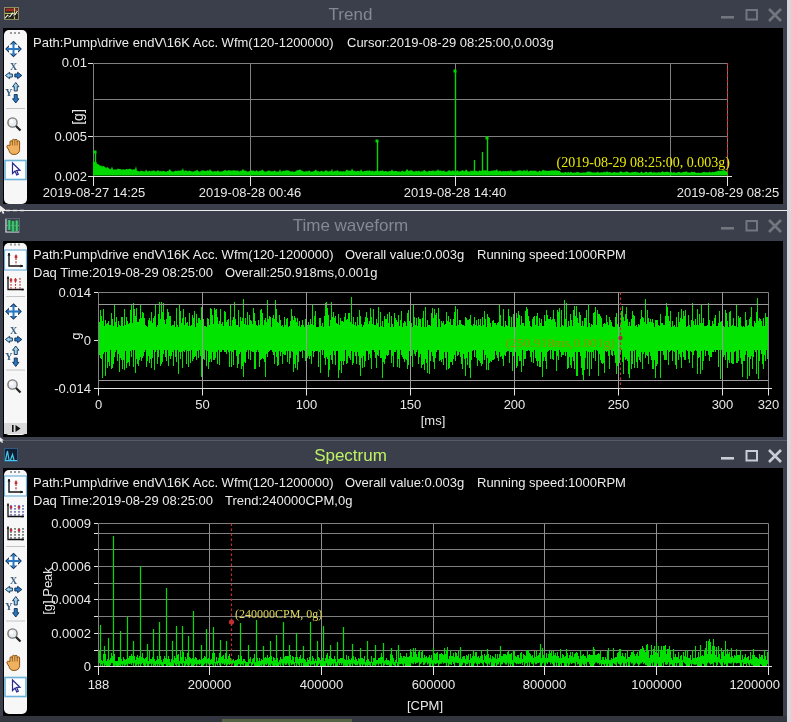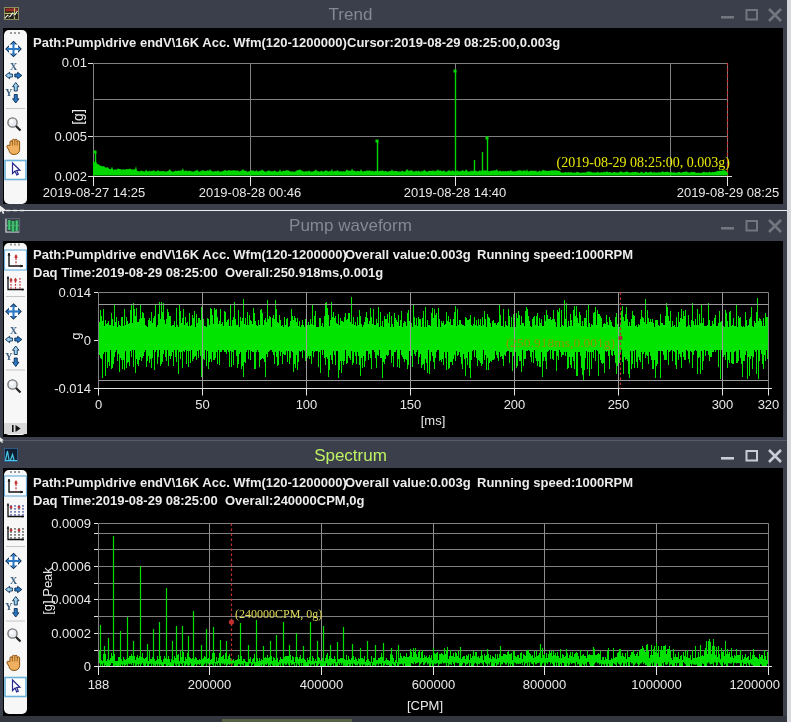--- a/index.html
+++ b/index.html
@@ -1,54 +1,54 @@
 <!DOCTYPE html>
 <html><head><meta charset="utf-8"><style>
 * { margin:0; padding:0; box-sizing:border-box; }
 body { width:791px; height:722px; position:relative; overflow:hidden;
   font-family:"Liberation Sans", sans-serif; background:#000; }
 .rightstrip { position:absolute; left:787px; top:0; width:4px; height:722px; background:#d6d8dc; }
 .panel { position:absolute; left:0; width:787px; background:#3b3e4b; }
 .title { position:absolute; width:701px; text-align:center; font-size:17px; color:#848995; }
 .content { position:absolute; left:3px; width:780px; background:#000; }
 .toolbar { position:absolute; left:4px; width:23px; background:#f7f7f7; border-radius:5px; }
-.info { position:absolute; color:#ececec; font-size:13px; white-space:pre;font-weight:bold; }
+.info { position:absolute; color:#ececec; font-size:13px; white-space:pre; }
 </style></head><body>
 <div class="rightstrip"></div>
 
 <div class="panel" style="top:0;height:210px"></div>
 <div class="panel" style="top:210px;height:230px;border-top:1px solid #eeeeee"></div>
 <div class="panel" style="top:440px;height:282px;border-top:1px solid #565a66"></div>
 
 <div class="content" style="top:28px;height:176px"></div>
 <div class="content" style="top:241px;height:196px"></div>
 <div class="content" style="top:468px;height:249px"></div>
 
 <div class="toolbar" style="top:30px;height:174px"></div>
 <div class="toolbar" style="top:243px;height:192px"></div>
 <div class="toolbar" style="top:470px;height:244px"></div>
 
 <div class="title" style="top:5px">Trend</div>
-<div class="title" style="top:216px">Pump waveform</div>
+<div class="title" style="top:216px">Time waveform</div>
 <div class="title" style="top:446px;color:#bef264">Spectrum</div>
 
 <div class="info" style="left:33px;top:35px">Path:Pump\drive endV\16K Acc. Wfm(120-1200000)</div>
 <div class="info" style="left:347px;top:35px">Cursor:2019-08-29 08:25:00,0.003g</div>
 
 <div class="info" style="left:33px;top:247px">Path:Pump\drive endV\16K Acc. Wfm(120-1200000)</div>
 <div class="info" style="left:345px;top:247px">Overall value:0.003g</div>
 <div class="info" style="left:477px;top:247px">Running speed:1000RPM</div>
 <div class="info" style="left:33px;top:265px">Daq Time:2019-08-29 08:25:00</div>
 <div class="info" style="left:225px;top:265px">Overall:250.918ms,0.001g</div>
 
 <div class="info" style="left:33px;top:475px">Path:Pump\drive endV\16K Acc. Wfm(120-1200000)</div>
 <div class="info" style="left:345px;top:475px">Overall value:0.003g</div>
 <div class="info" style="left:477px;top:475px">Running speed:1000RPM</div>
 <div class="info" style="left:33px;top:493px">Daq Time:2019-08-29 08:25:00</div>
-<div class="info" style="left:225px;top:493px">Overall:240000CPM,0g</div>
+<div class="info" style="left:225px;top:493px">Trend:240000CPM,0g</div>
 
 <div style="position:absolute;left:0;top:716px;width:787px;height:6px;background:#33363f"></div>
 <div style="position:absolute;left:222px;top:719px;width:130px;height:3px;background:#566344"></div>
 
 <svg width="791" height="722" viewBox="0 0 791 722" font-family="Liberation Sans, sans-serif" style="position:absolute;left:0;top:0">
     <g stroke="#808080" stroke-width="1">
       <path d="M93.5 63.5H727.5M93.5 99.5H727.5M93.5 136.5H727.5"></path>
       <path d="M250.5 63.5V176.5M455.5 63.5V176.5M670.5 63.5V176.5"></path>
       <path d="M93.5 63.5V176.5M727.5 63.5V176.5"></path>
     </g>

